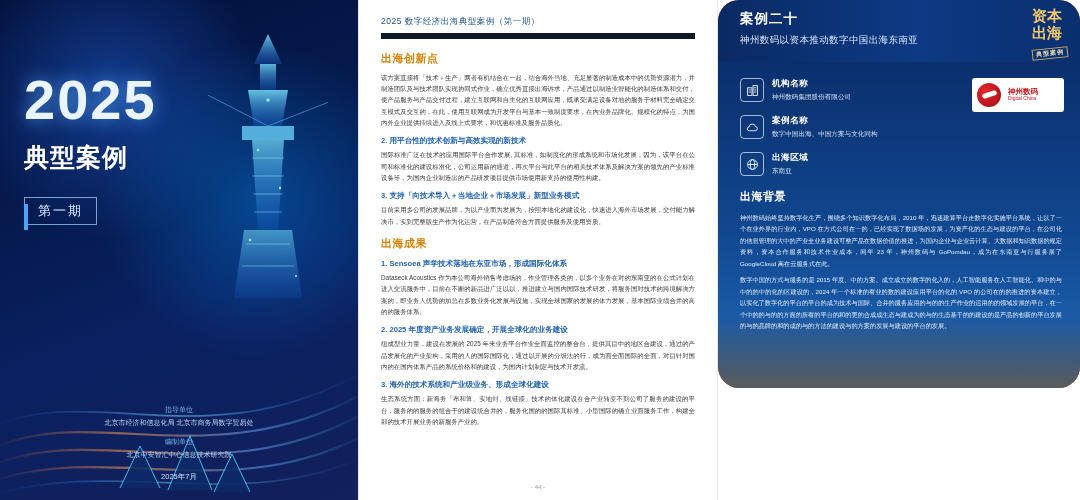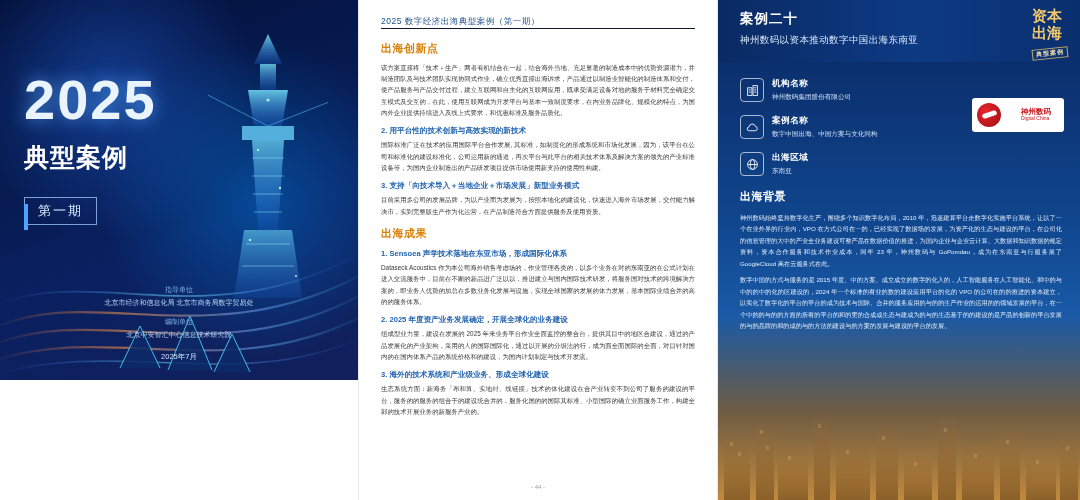--- a/index.html
+++ b/index.html
@@ -17,21 +17,21 @@
     position: relative;
     width: 1080px;
     height: 500px;
     display: flex;
   }
 
   
   .cover {
     position: relative;
     width: 358px;
-    height: 380px;
+    height: 500px;
     background: linear-gradient(160deg, #03103a 0%, #061a4e 35%, #0a2060 60%, #12205c 100%);
     overflow: hidden;
     flex: 0 0 358px;
   }
   .cover .glow-a {
     position: absolute;
     left: -40px; top: -60px;
     width: 300px; height: 300px;
     background: radial-gradient(circle, rgba(30,90,200,.55) 0%, rgba(8,20,60,0) 70%);
   }
@@ -118,21 +118,22 @@
     flex: 0 0 360px;
     padding: 0;
     box-sizing: border-box;
     border-left: 1px solid #e8e8e8;
     border-right: 1px solid #e8e8e8;
   }
   .tp-head {
     margin: 16px 22px 0 22px;
     font-size: 8.5px;
     color: #1a4f8a;
-    border-bottom: 1px solid #0f172a;
+    border-bottom: 6px solid #0f172a;
+    padding-bottom: 5px;
     letter-spacing: .5px;
   }
   .tp-body { margin: 12px 22px 0 22px; }
   .tp-h2 {
     color: #d9820a;
     font-size: 11px;
     font-weight: bold;
     margin: 9px 0 6px 0;
     letter-spacing: .5px;
   }
@@ -156,24 +157,25 @@
     left: 0; right: 0;
     text-align: center;
     font-size: 6px;
     color: #9aa4ad;
   }
 
   
   .casepage {
     position: relative;
     width: 362px;
-    height: 500px;
+    height: 388px;
     flex: 0 0 362px;
     background: #f97316;
     overflow: hidden;
+    border-radius: 21px;
   }
   .cp-top {
     position: relative;
     height: 62px;
     background: linear-gradient(90deg, #0a2a63 0%, #0d3a84 55%, #0a2f6e 100%);
     padding: 10px 14px 0 22px;
     box-sizing: border-box;
   }
   .cp-case-no {
     color: #ffffff;
@@ -218,24 +220,23 @@
   .cp-logo {
     position: absolute;
     right: 16px;
     top: 16px;
     width: 92px;
     height: 34px;
     background: #ffffff;
     border-radius: 3px;
     display: flex;
     align-items: center;
-    gap: 20px;
+    gap: 7px;
     padding: 0 5px;
     box-sizing: border-box;
-    margin-top: 20px;
   }
   .cp-logo .mark {
     width: 24px; height: 24px;
     background: radial-gradient(circle at 35% 35%, #e8262c 0%, #b4151b 70%);
     border-radius: 50%;
     position: relative;
     flex: 0 0 24px;
   }
   .cp-logo .mark:after {
     content: "";

